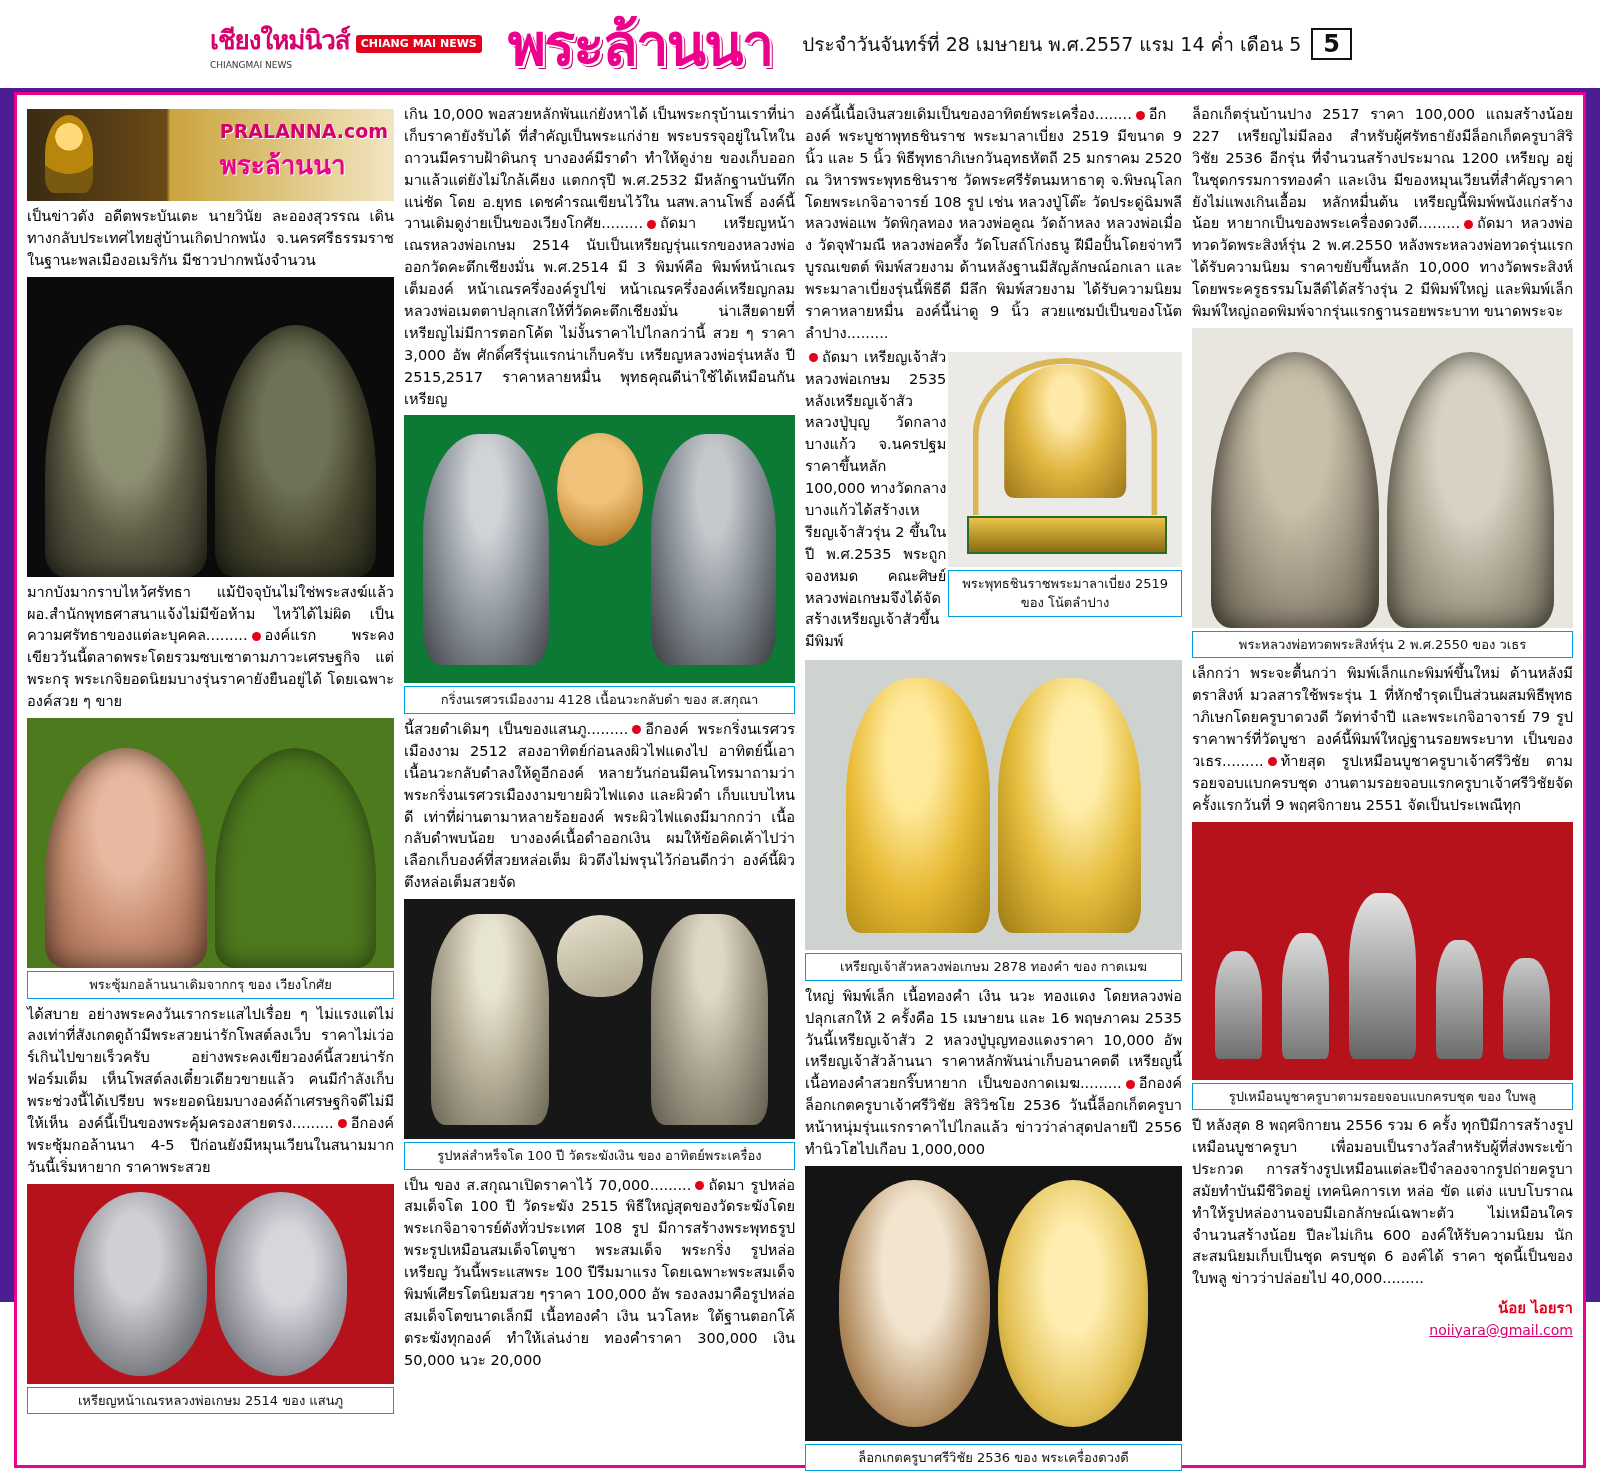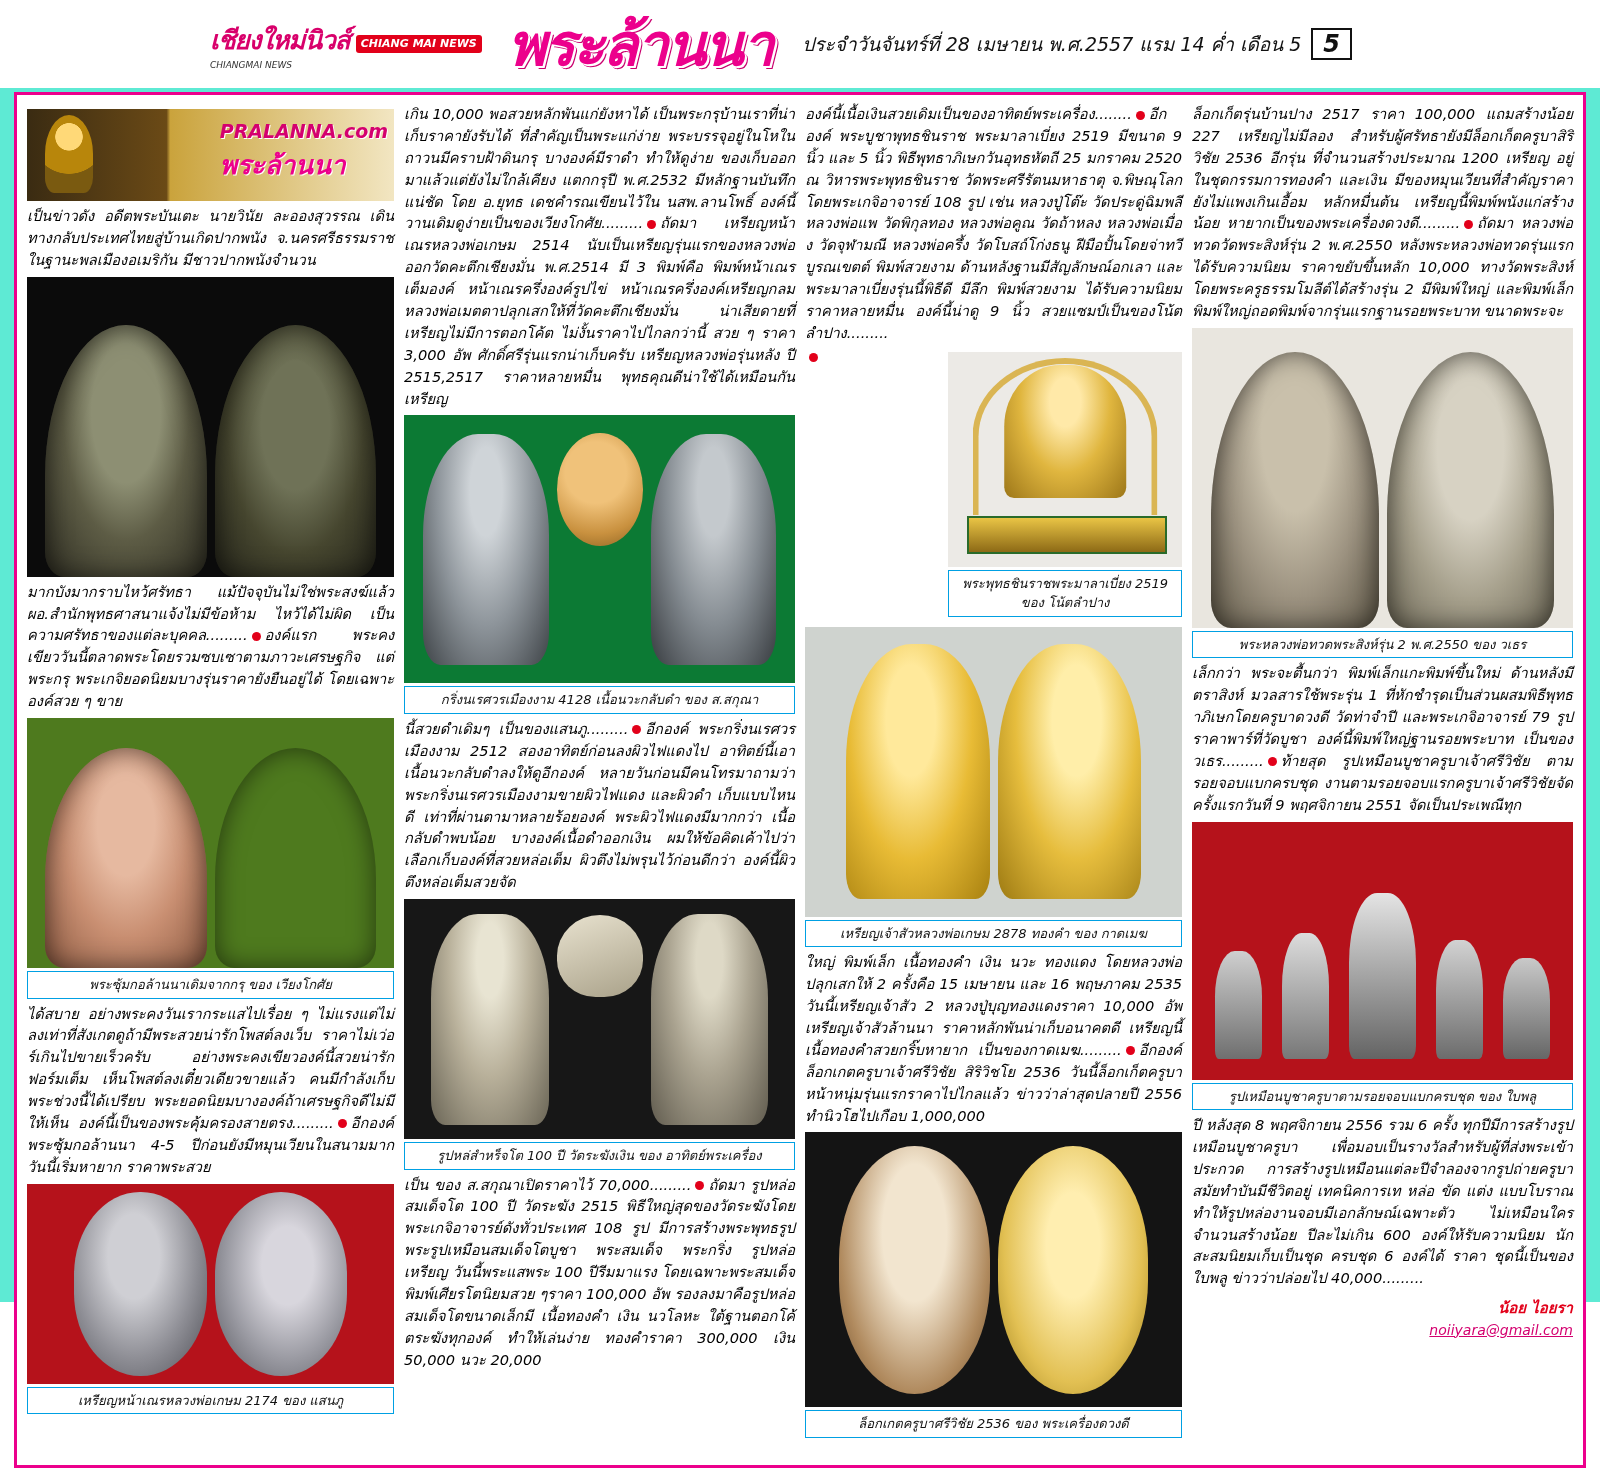--- a/index.html
+++ b/index.html
@@ -1,17 +1,17 @@
 <!DOCTYPE html>
 <html><head>
 <meta charset="utf-8">
 <style>
   html,body{margin:0;padding:0;background:#fff;}
   body{width:1600px;height:1482px;overflow:hidden;font-family:"DejaVu Sans","Liberation Sans",sans-serif;}
-  .page{position:relative;width:1600px;height:1302px;background:#5eead4;box-sizing:border-box;font-style:italic;}
+  .page{position:relative;width:1600px;height:1302px;background:#4c1d95;box-sizing:border-box;}
 
   
   .masthead{position:relative;height:88px;background:#ffffff;display:flex;align-items:center;}
   .mh-logo{display:flex;align-items:center;margin-left:210px;}
   .mh-cnx{font-size:26px;font-weight:bold;color:#d8006b;letter-spacing:-1px;}
   .mh-cnx .sub{display:block;font-size:9px;color:#333;font-weight:normal;letter-spacing:0;}
   .mh-news{background:#e2001a;color:#fff;font-size:11px;font-weight:bold;padding:3px 5px;border-radius:3px;margin-left:6px;line-height:1.05;text-align:center;}
   .mh-title{font-size:58px;font-weight:bold;color:#ec008c;margin-left:26px;letter-spacing:-2px;
             text-shadow:2px 2px 0 #fff, 3px 3px 0 #c9006e;}
   .mh-date{margin-left:30px;font-size:19px;color:#111;display:flex;align-items:center;gap:10px;}
@@ -111,21 +111,21 @@
 
         <p><span>ได้สบาย อย่างพระคงวันเรากระแสไปเรื่อย ๆ ไม่แรงแต่ไม่ลงเท่าที่สังเกตดูถ้ามีพระสวยน่ารักโพสต์ลงเว็บ ราคาไม่เว่อร์เกินไปขายเร็วครับ อย่างพระคงเขียวองค์นี้สวยน่ารัก ฟอร์มเต็ม เห็นโพสต์ลงเตี๋ยวเดียวขายแล้ว คนมีกำลังเก็บพระช่วงนี้ได้เปรียบ พระยอดนิยมบางองค์ถ้าเศรษฐกิจดีไม่มีให้เห็น องค์นี้เป็นของพระคุ้มครองสายตรง.........</span><span class="dot"></span><span>อีกองค์ พระซุ้มกอล้านนา 4-5 ปีก่อนยังมีหมุนเวียนในสนามมาก วันนี้เริ่มหายาก ราคาพระสวย</span></p>
 
         <div class="fig">
           <div class="img imgC">
             <div class="amulet-pair" style="align-items:center;">
               <div style="width:36%;height:92%;border-radius:50%/45%;background:radial-gradient(ellipse at 45% 35%, #cfcfd4 0 25%, #8f8f96 60%, #4b4b52 100%);"></div>
               <div style="width:36%;height:92%;border-radius:50%/45%;background:radial-gradient(ellipse at 55% 40%, #d8d6dd 0 25%, #9a9aa2 60%, #55555c 100%);"></div>
             </div>
           </div>
-          <div class="cap">เหรียญหน้าเณรหลวงพ่อเกษม 2174 ของ แสนภู</div>
+          <div class="cap">เหรียญหน้าเณรหลวงพ่อเกษม 2514 ของ แสนภู</div>
         </div>
       </div>
 
       <div class="col c2">
         <p><span>เกิน 10,000 พอสวยหลักพันแก่ยังหาได้ เป็นพระกรุบ้านเราที่น่าเก็บราคายังรับได้ ที่สำคัญเป็นพระแก่ง่าย พระบรรจุอยู่ในโหในถาวนมีคราบฝ้าดินกรุ บางองค์มีราดำ ทำให้ดูง่าย ของเก็บออกมาแล้วแต่ยังไม่ใกล้เคียง แตกกรุปี พ.ศ.2532 มีหลักฐานบันทึกแน่ชัด โดย อ.ยุทธ เดชคำรณเขียนไว้ใน นสพ.ลานโพธิ์ องค์นี้วานเดิมดูง่ายเป็นของเวียงโกศัย.........</span><span class="dot"></span><span>ถัดมา เหรียญหน้าเณรหลวงพ่อเกษม 2514 นับเป็นเหรียญรุ่นแรกของหลวงพ่อ ออกวัดคะตึกเชียงมั่น พ.ศ.2514 มี 3 พิมพ์คือ พิมพ์หน้าเณรเต็มองค์ หน้าเณรครึ่งองค์รูปไข่ หน้าเณรครึ่งองค์เหรียญกลม หลวงพ่อเมตตาปลุกเสกให้ที่วัดคะตึกเชียงมั่น น่าเสียดายที่เหรียญไม่มีการตอกโค้ต ไม่งั้นราคาไปไกลกว่านี้ สวย ๆ ราคา 3,000 อัพ ศักดิ์ศรีรุ่นแรกน่าเก็บครับ เหรียญหลวงพ่อรุ่นหลัง ปี 2515,2517 ราคาหลายหมื่น พุทธคุณดีน่าใช้ได้เหมือนกัน เหรียญ</span></p>
 
         <div class="fig">
           <div class="img imgD">
             <div class="amulet-pair" style="align-items:center;">
               <div style="width:32%;height:86%;border-radius:44% 44% 14% 14%;background:radial-gradient(ellipse at 50% 25%, #cfd4d8 0 18%, #8d949a 55%, #3e4347 100%);"></div>
@@ -157,21 +157,21 @@
 
         <div class="fig" style="float:right;width:62%;margin-left:2px;">
           <div class="img imgF" style="position:relative;">
             <div style="position:absolute;left:50%;top:6%;transform:translateX(-50%);width:52%;height:62%;border-radius:46% 46% 8% 8%;background:radial-gradient(ellipse at 50% 28%, #ffe9a8 0 18%, #e0b63f 52%, #9c7618 100%);"></div>
             <div style="position:absolute;left:50%;top:3%;transform:translateX(-50%);width:74%;height:70%;border-radius:50% 50% 0 0;border:6px solid #d4a422;border-bottom:none;opacity:.75;"></div>
             <div style="position:absolute;left:8%;bottom:6%;width:84%;height:16%;background:linear-gradient(180deg,#e9c445,#8d6a16);border:2px solid #2a6b2a;"></div>
           </div>
           <div class="cap">พระพุทธชินราชพระมาลาเบี่ยง 2519 ของ โน้ตลำปาง</div>
         </div>
 
-        <p><span class="dot"></span></p>
+        <p><span class="dot"></span><span>ถัดมา เหรียญเจ้าสัวหลวงพ่อเกษม 2535 หลังเหรียญเจ้าสัวหลวงปู่บุญ วัดกลางบางแก้ว จ.นครปฐม ราคาขึ้นหลัก 100,000 ทางวัดกลางบางแก้วได้สร้างเหรียญเจ้าสัวรุ่น 2 ขึ้นในปี พ.ศ.2535 พระถูกจองหมด คณะศิษย์หลวงพ่อเกษมจึงได้จัดสร้างเหรียญเจ้าสัวขึ้น มีพิมพ์</span></p>
         <div style="clear:both"></div>
 
         <div class="fig">
           <div class="img imgJ">
             <div class="amulet-pair" style="align-items:center;">
               <div style="width:38%;height:88%;border-radius:46% 46% 10% 10%;background:radial-gradient(ellipse at 45% 30%, #ffe99b 0 22%, #e8bb35 55%, #a7800f 100%);"></div>
               <div style="width:38%;height:88%;border-radius:46% 46% 10% 10%;background:radial-gradient(ellipse at 55% 30%, #ffeea9 0 22%, #e6bd3d 55%, #9d7a12 100%);"></div>
             </div>
           </div>
           <div class="cap">เหรียญเจ้าสัวหลวงพ่อเกษม 2878 ทองคำ ของ กาดเมฆ</div>

